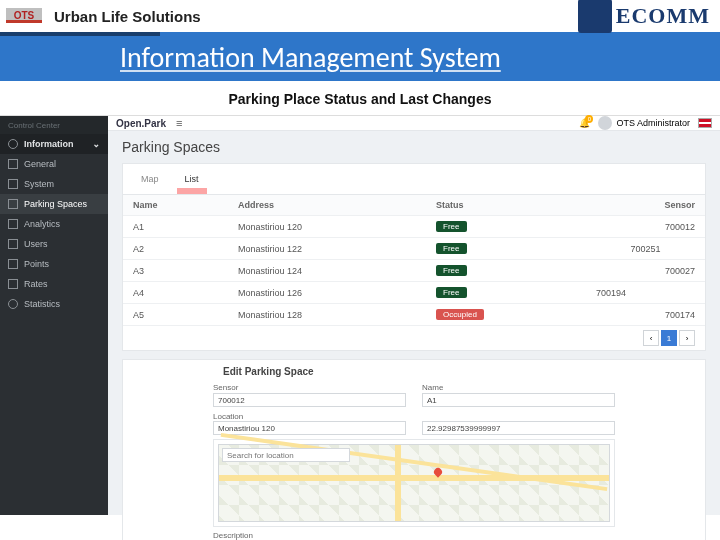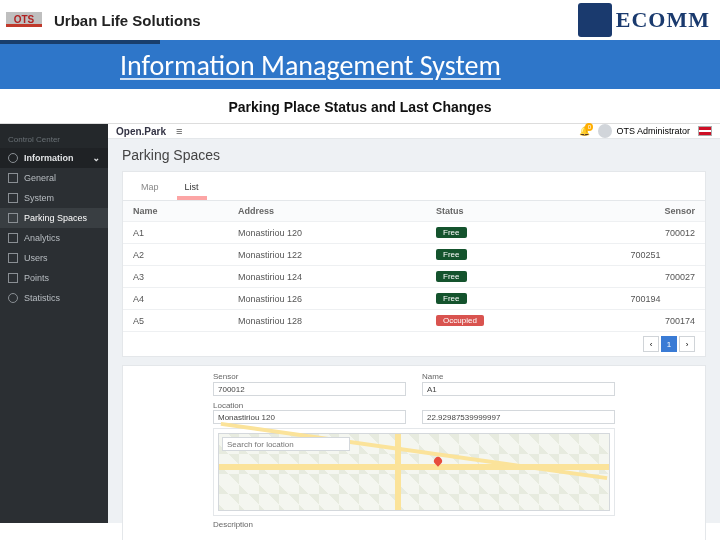--- a/index.html
+++ b/index.html
@@ -1,56 +1,56 @@
 <!DOCTYPE html>
 <html><head>
 <meta charset="utf-8">
 <style>
   * { box-sizing: border-box; margin: 0; padding: 0; }
   body { font-family: Arial, Helvetica, sans-serif; width: 720px; height: 540px; background: #fff; overflow: hidden; }
 
   
-  .slide-header { display: flex; align-items: center; height: 40px; padding: 0 10px 0 6px; }
+  .slide-header { display: flex; align-items: center; height: 32px; padding: 0 10px 0 6px; }
   .ots-logo { width: 36px; height: 24px; margin-right: 12px; display: flex; align-items: center; justify-content: center; }
   .slide-head-title { font-size: 15px; font-weight: bold; color: #222; }
   .ecomm-logo { margin-left: auto; width: 170px; height: 40px; display: flex; align-items: center; justify-content: flex-end; gap: 4px; }
   .ecomm-square { width: 34px; height: 34px; background: #1a3a6e; border-radius: 3px; }
   .ecomm-text { font-family: Georgia, serif; font-weight: bold; font-size: 22px; color: #1a3a6e; letter-spacing: 1px; }
   .banner { background: #2e76c9; color: #fff; padding: 4px 0 6px 120px; margin-bottom: 4px; }
   .banner h1 { font-family: Calibri, Arial, sans-serif; font-size: 28px; font-weight: 400; text-decoration: underline; text-decoration-color: #cfe0f3; text-underline-offset: 3px; }
   .subtitle { text-align: center; font-size: 14px; font-weight: bold; color: #111; padding: 6px 0 8px; }
 
   
   .app { display: flex; height: 400px; font-size: 9px; border-top: 1px solid #ddd; }
 
   .sidebar { width: 108px; background: #2b2f33; color: #b8bdc2; display: flex; flex-direction: column; }
   .sb-row { display: flex; align-items: center; gap: 6px; padding: 5px 8px; cursor: pointer; }
   .sb-row .ico { width: 10px; height: 10px; border: 1px solid #8a8f94; }
   .sb-row.expanded { background: #1f2225; color: #e2e4e6; font-weight: bold; justify-content: space-between; }
   .sb-row.expanded .chev { font-size: 9px; }
-  .sb-section-hdr { padding: 11px 8px 4px; font-size: 8px; color: #6a7176; background: #24282b; }
+  .sb-section-hdr { padding: 5px 8px 4px; font-size: 8px; color: #6a7176; background: #24282b; }
   .sb-row.active { background: #393e42; color: #fff; }
 
   .main { flex: 1; background: #eef1f4; display: flex; flex-direction: column; min-width: 0; }
   .topbar { height: 22px; background: #fff; display: flex; align-items: center; padding: 0 8px; border-bottom: 1px solid #e4e7ea; }
   .brand { font-size: 10px; font-weight: bold; color: #334; }
   .hamb { margin-left: 10px; font-size: 11px; color: #555; cursor: pointer; }
   .top-spacer { flex: 1; }
   .bell { position: relative; margin-right: 8px; cursor: pointer; }
   .bell .dot { position: absolute; top: -3px; right: -3px; width: 8px; height: 8px; background: #ffae00; border-radius: 50%; font-size: 6px; color: #fff; display: flex; align-items: center; justify-content: center; }
   .user { display: flex; align-items: center; gap: 4px; margin-right: 8px; cursor: pointer; }
   .avatar { width: 14px; height: 14px; background: #d1d5da; border-radius: 50%; }
   .flag { width: 14px; height: 10px; background: linear-gradient(#ce0f26 0 33%, #fff 33% 66%, #ce0f26 66%); border: 0.5px solid #aaa; cursor: pointer; }
 
   .page-title { padding: 8px 14px; font-size: 14px; color: #444; background: #eef1f4; }
 
   .card { background: #fff; margin: 0 14px 8px; border: 1px solid #e4e7ea; }
   .tabs { display: flex; gap: 10px; padding: 6px 10px 0; border-bottom: 1px solid #e4e7ea; }
   .tab { padding: 4px 8px; color: #888; cursor: pointer; }
-  .tab.active { color: #333; border-bottom: 4px solid #fca5a5; }
+  .tab.active { color: #333; border-bottom: 6px solid #fca5a5; }
 
   table.ps { width: 100%; border-collapse: collapse; }
   table.ps th, table.ps td { text-align: left; padding: 5px 10px; border-bottom: 1px solid #eef0f2; color: #555; }
   table.ps th { font-weight: bold; color: #666; background: #fafbfc; }
   .badge { display: inline-block; padding: 1px 7px; border-radius: 2px; color: #fff; font-size: 8px; }
   .badge.free { background: #14532d; }
   .badge.occ { background: #d9534f; }
 
   .pager { display: flex; justify-content: flex-end; padding: 4px 10px; gap: 2px; }
   .pg { width: 16px; height: 16px; border: 1px solid #d0d4d8; display: flex; align-items: center; justify-content: center; font-size: 8px; cursor: pointer; background: #fff; }
@@ -125,20 +125,24 @@
           <span class="ico"></span>
           <span>Analytics</span>
         </div>
         <div class="sb-row">
           <span class="ico"></span>
           <span>Users</span>
         </div>
         <div class="sb-row">
           <span class="ico"></span>
           <span>Points</span>
+        </div>
+        <div class="sb-row">
+          <span class="ico"></span>
+          <span>Rates</span>
         </div>
       </div>
     <div class="sb-row">
       <span class="ico" style="border-radius:50%"></span>
       <span>Statistics</span>
     </div>
   </div>
 
   <div class="main">
     <div class="topbar">
@@ -188,38 +192,39 @@
             <tr>
               <td>A3</td>
               <td>Monastiriou 124</td>
               <td><span class="badge free">Free</span></td>
               <td style="text-align:right">700027</td>
             </tr>
             <tr>
               <td>A4</td>
               <td>Monastiriou 126</td>
               <td><span class="badge free">Free</span></td>
-              <td style="text-align:center">700194</td>
+              <td style="text-align:left">700194</td>
             </tr>
             <tr>
               <td>A5</td>
               <td>Monastiriou 128</td>
               <td><span class="badge occ">Occupied</span></td>
               <td style="text-align:right">700174</td>
             </tr>
           </tbody>
       </table>
       <div class="pager">
         <div class="pg">‹</div>
         <div class="pg active">1</div>
         <div class="pg">›</div>
       </div>
     </div>
 
     <div class="edit-form">
+      <h3>Edit Parking Space</h3>
       <div class="row">
         <div class="fld">
           <label>Sensor</label>
           <input class="inp" value="700012" style="">
         </div>
         <div class="fld">
           <label>Name</label>
           <input class="inp" value="A1" style="">
         </div>
       </div>

